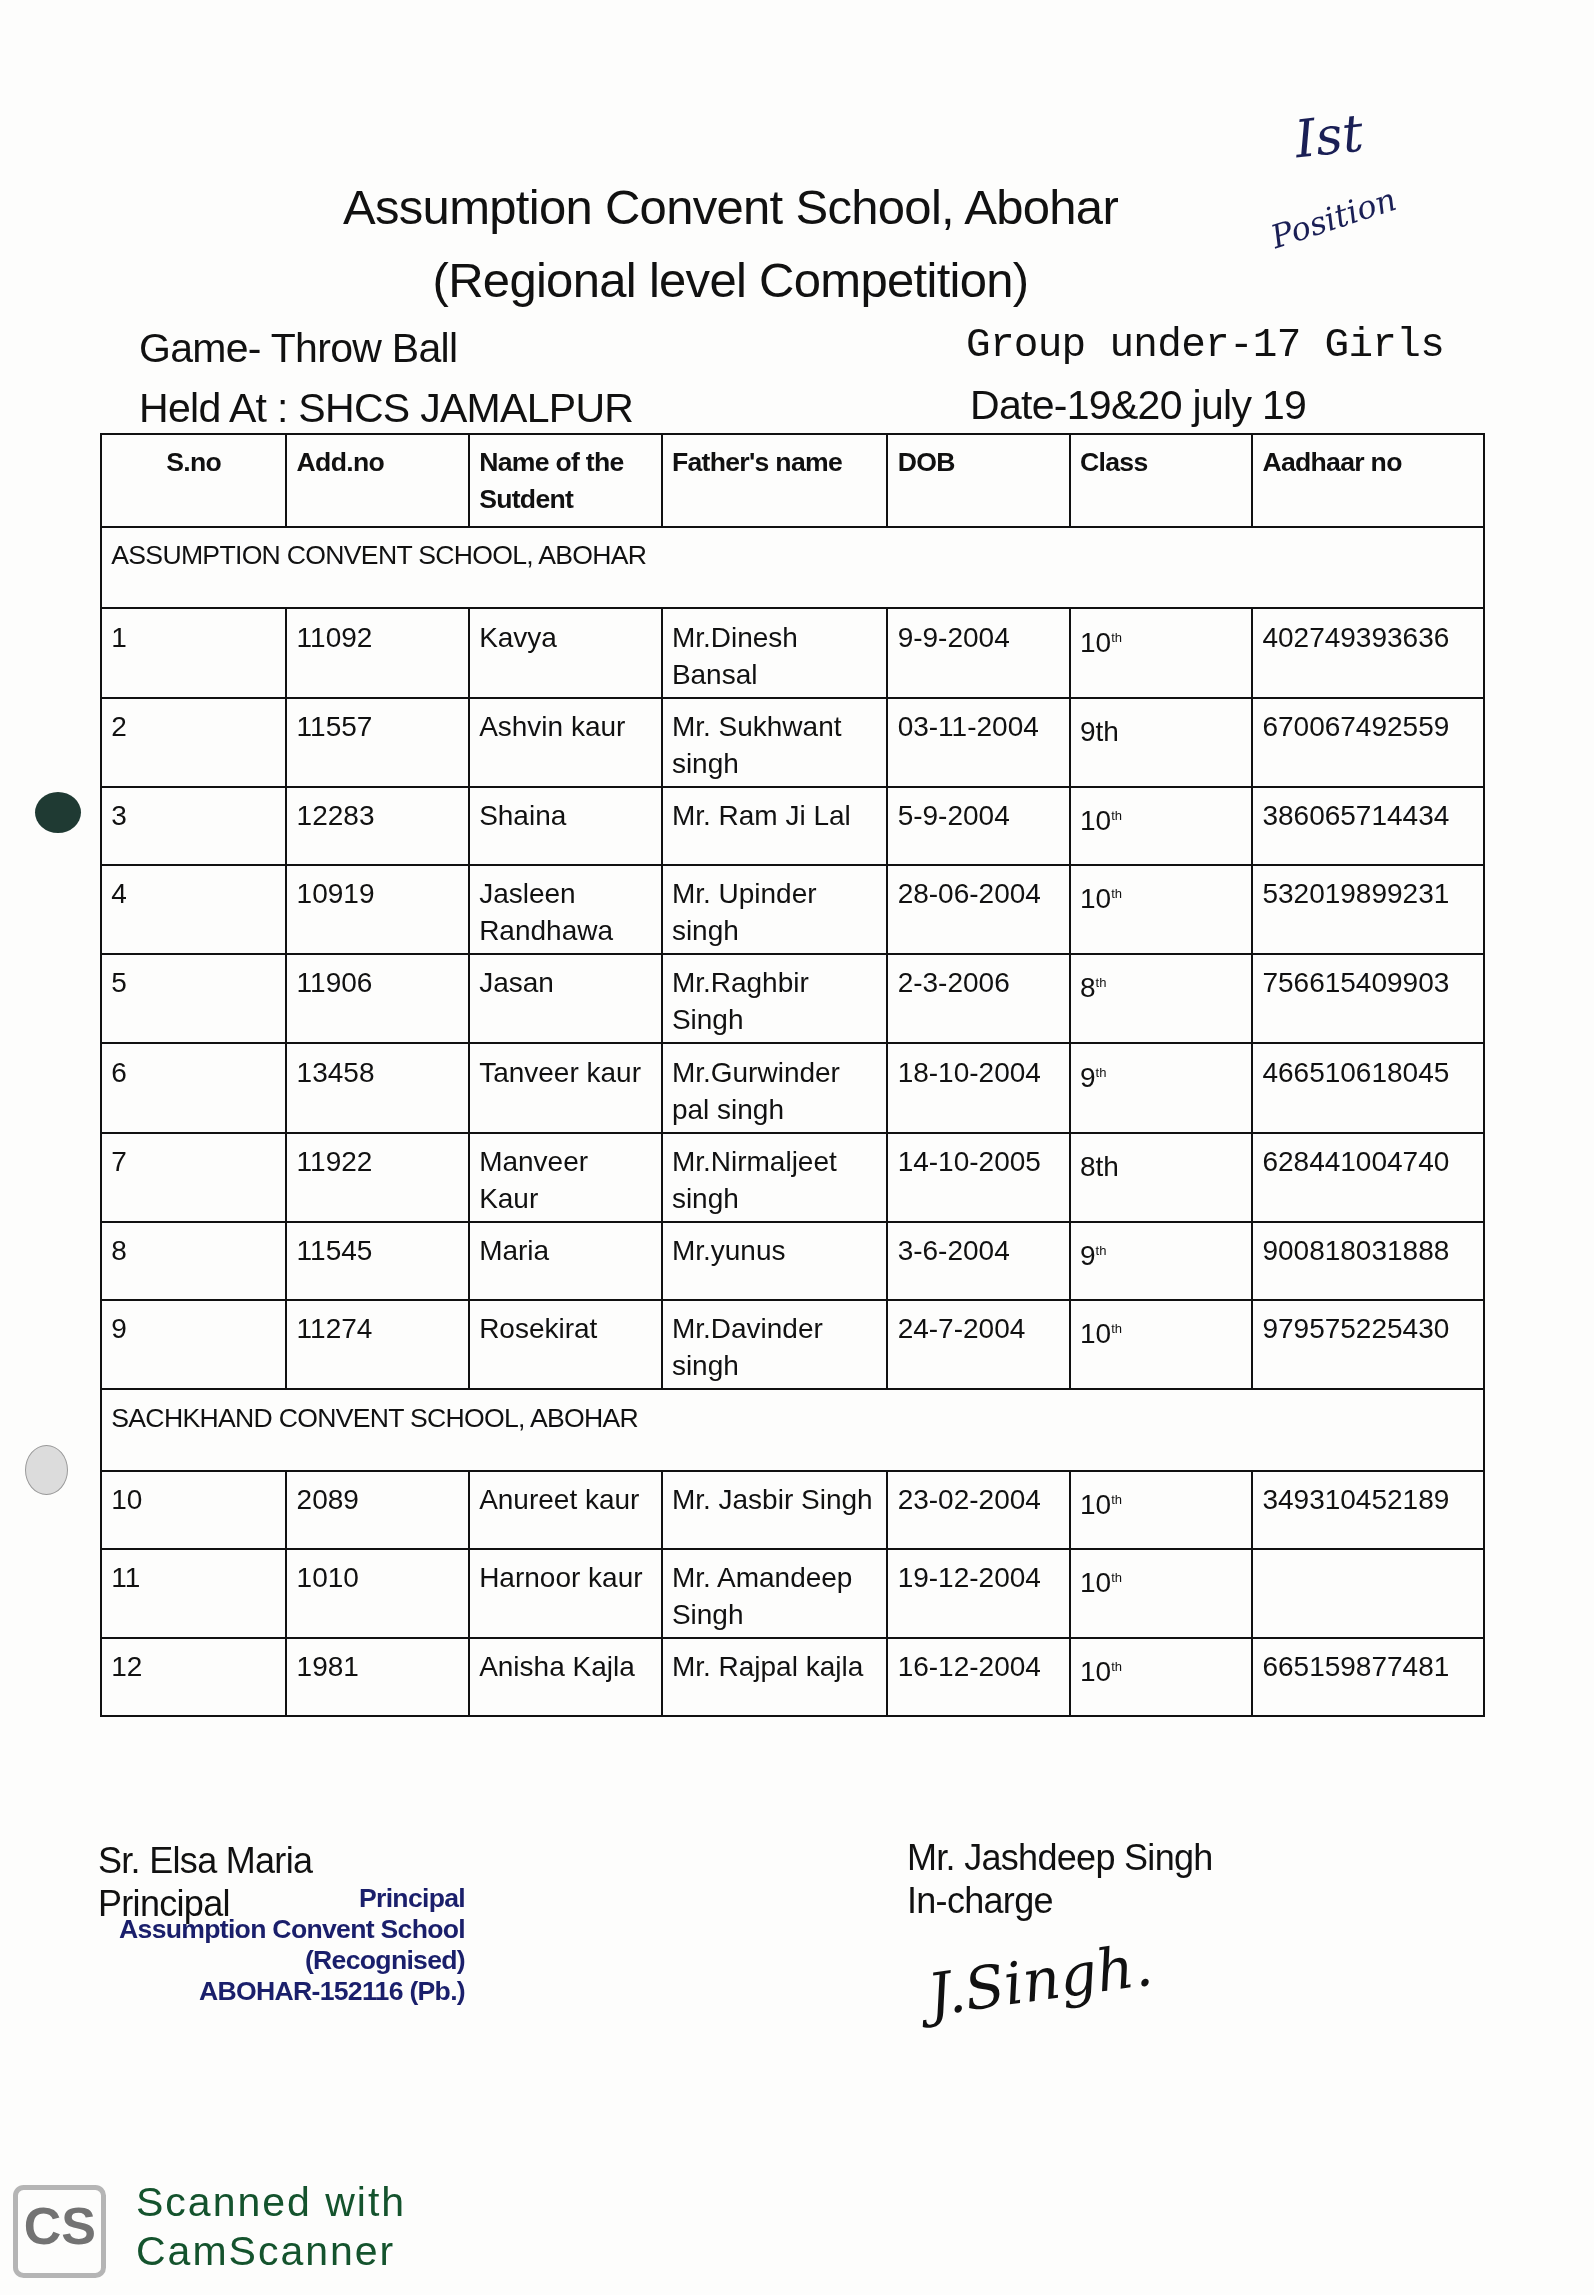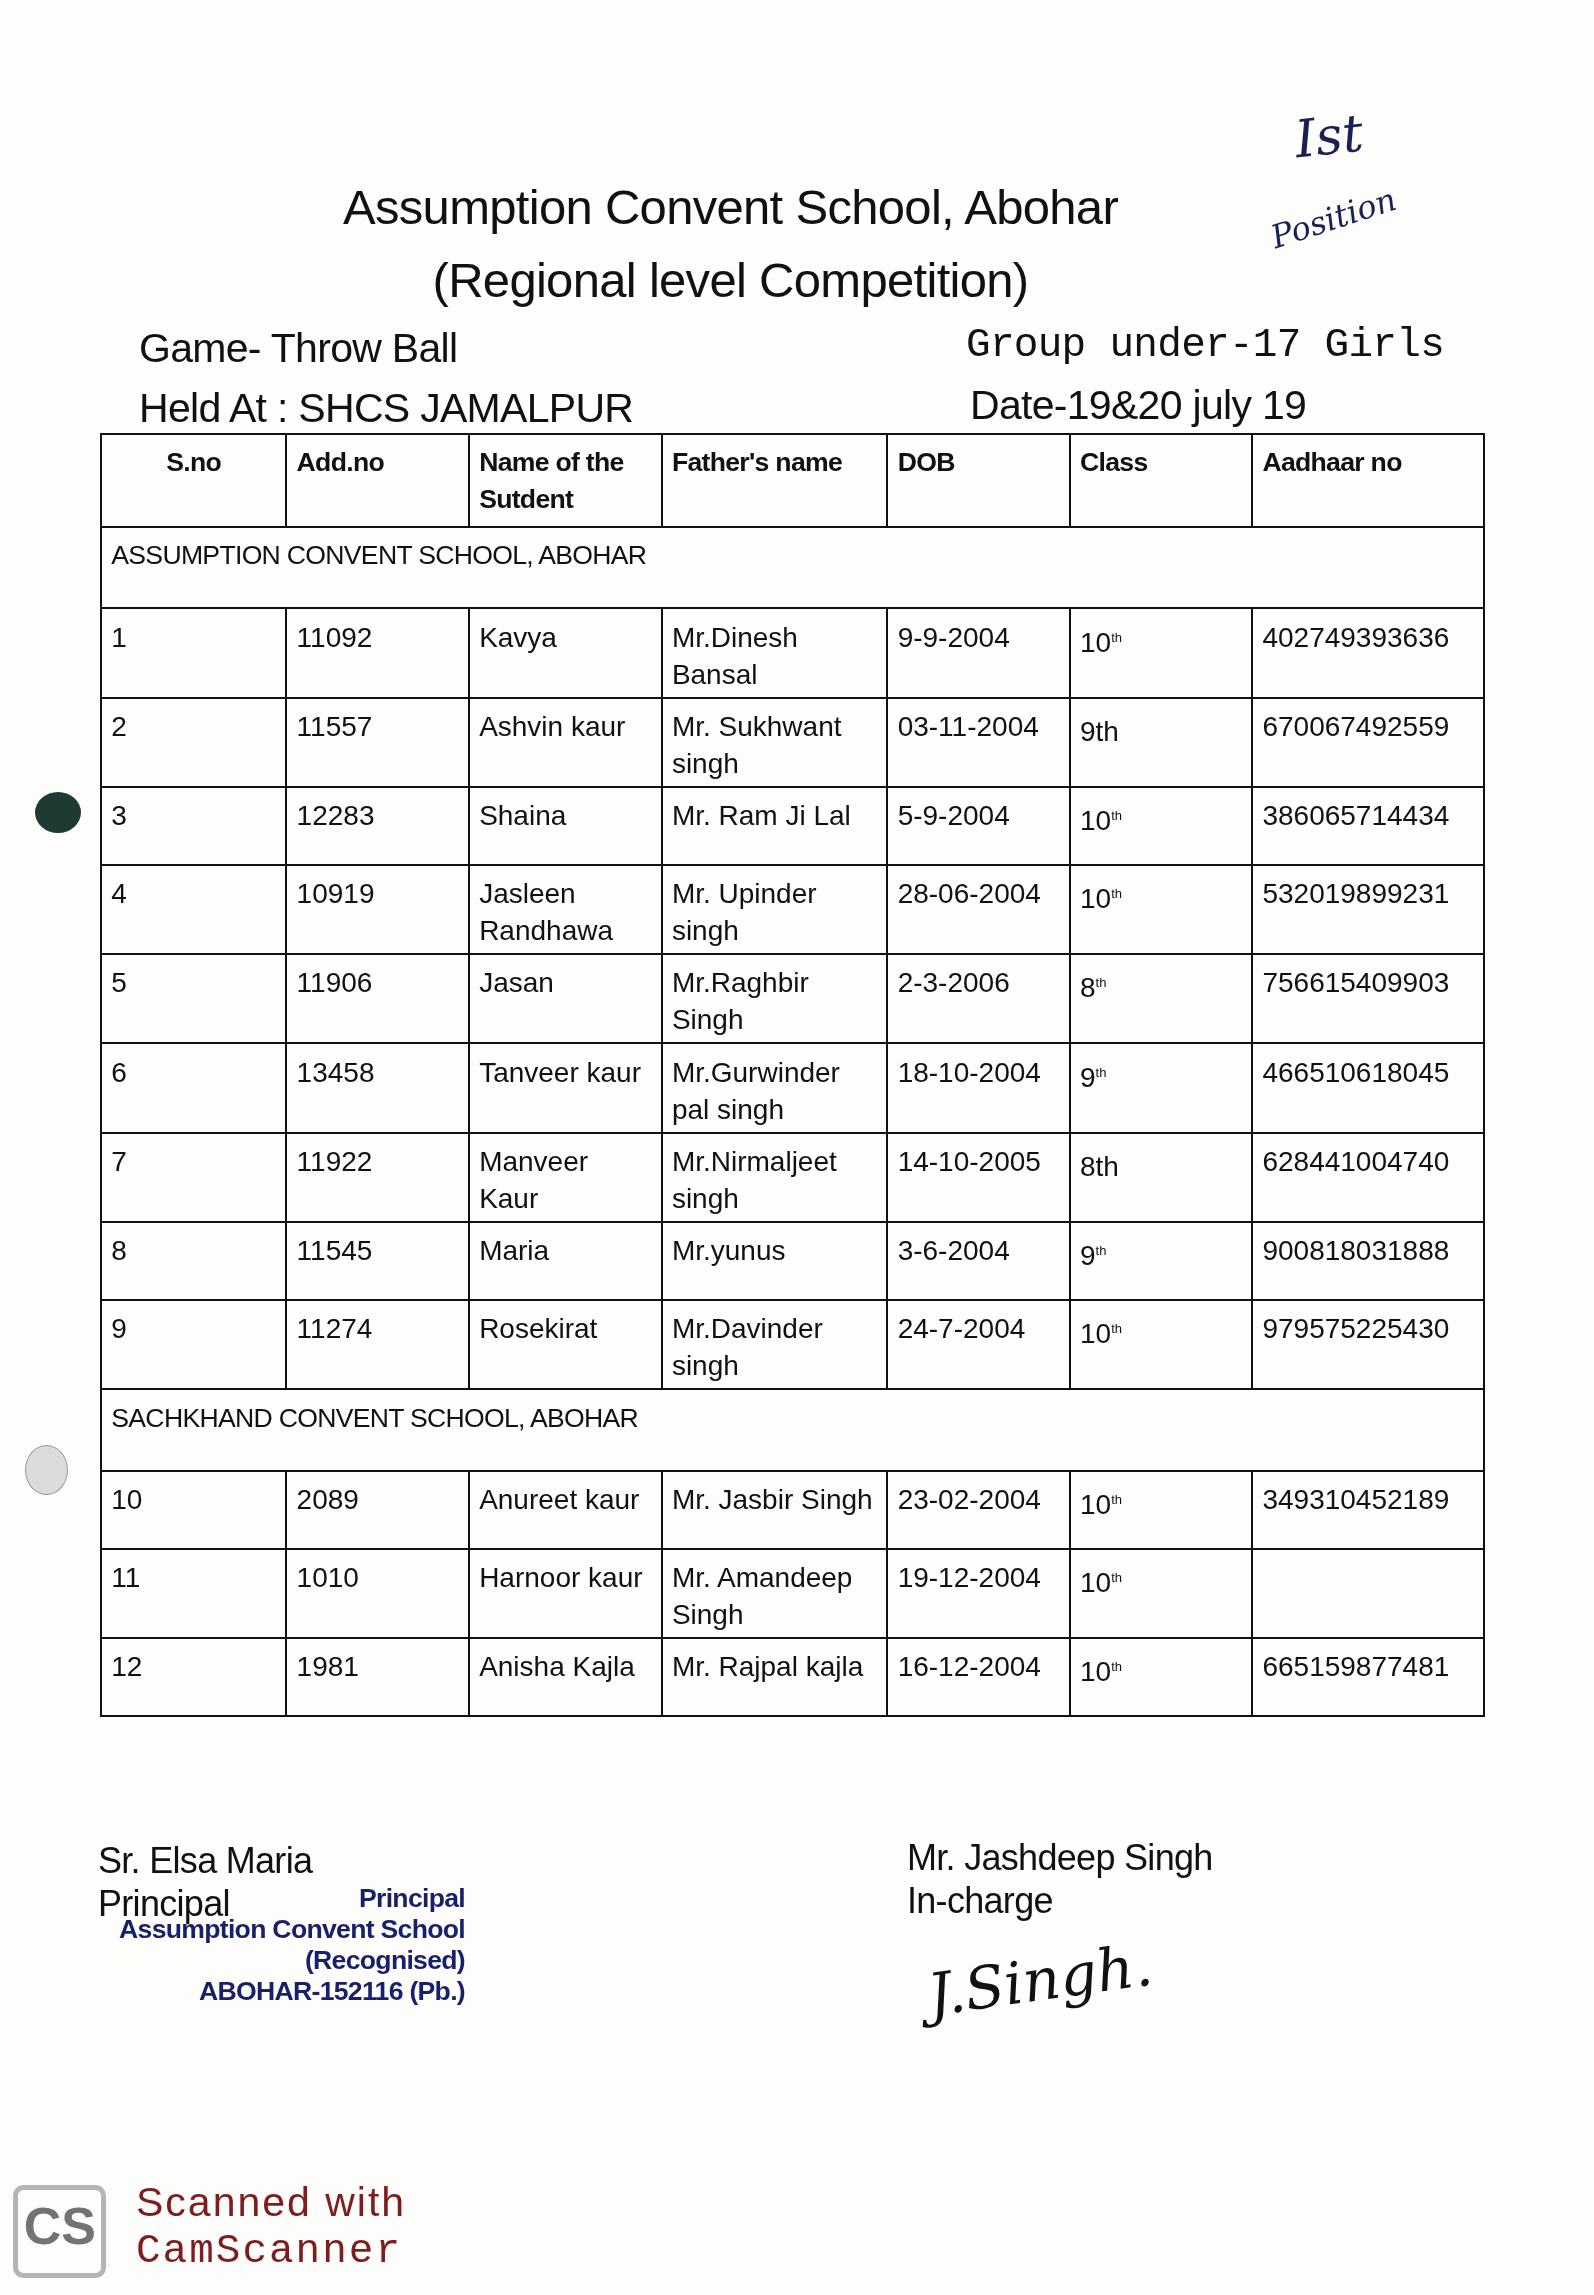--- a/index.html
+++ b/index.html
@@ -22,21 +22,21 @@
     font-weight:normal; line-height:37px;
   }
   table.list th { font-weight:bold; font-size:26.6px; letter-spacing:-0.7px; }
   td.sno { text-align:center; }
   td.section { text-align:center; font-weight:bold; font-size:26.6px; letter-spacing:-0.7px; height:66px; padding-top:6.6px; }
   sup { font-size:13px;text-align:right; }
   .sig { font-size:36px; font-weight:normal; letter-spacing:-0.7px; }
   .stamp { color:#1a1f6b; font-weight:bold; font-size:26.6px; text-align:right; width:372px; letter-spacing:-0.7px; }
   .cs-box { left:13.3px; top:2185px; width:93px; height:93px; border:5.3px solid #b5b5b5; border-radius:10.6px; box-sizing:border-box;
             font-size:52px; font-weight:bold; color:#737373; text-align:center; line-height:73px; }
-  .wm-text { left:136px; font-size:41px; color:#7f1d1d; letter-spacing:2px; }
+  .wm-text { left:136px; font-size:41px; color:#14532d; letter-spacing:2px; }
   .dot { border-radius:50%; }
 </style>
 </head>
 <body>
 
 <div class="abs hw1">Ist</div>
 <div class="abs hw2">Position</div>
 
 <div class="abs title1">Assumption Convent School, Abohar</div>
 <div class="abs title2">(Regional level Competition)</div>
@@ -196,14 +196,14 @@
 
 <div class="abs sig" style="left:907px; top:1837px;">Mr. Jashdeep Singh</div>
 <div class="abs sig" style="left:907px; top:1880px;">In-charge</div>
 <div class="abs" style="left:927px; top:1946px; font-family:'DejaVu Serif', serif; font-style:italic; font-size:58px; transform:rotate(-8deg);">J.Singh.</div>
 
 <div class="abs dot" style="left:35px; top:792px; width:46px; height:41px; background:#1f3a33;"></div>
 <div class="abs dot" style="left:25px; top:1445px; width:41px; height:48px; background:#dcdcdc; border:1.3px solid #999;"></div>
 
 <div class="abs cs-box">CS</div>
 <div class="abs wm-text" style="top:2179px;">Scanned with</div>
-<div class="abs wm-text" style="top:2228px;font-family:Liberation Mono, monospace;">CamScanner</div>
+<div class="abs wm-text" style="top:2228px;">CamScanner</div>
 
 
 </body></html>

